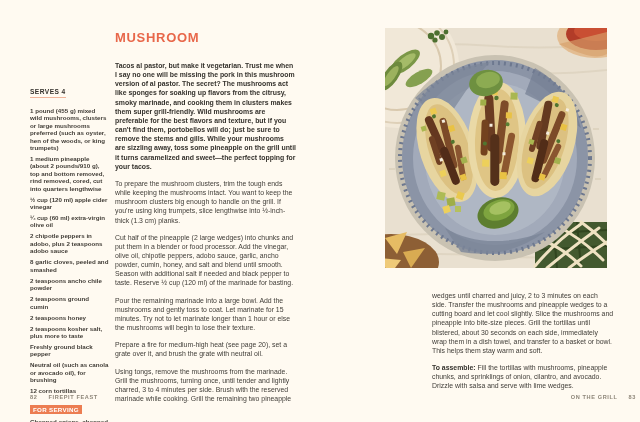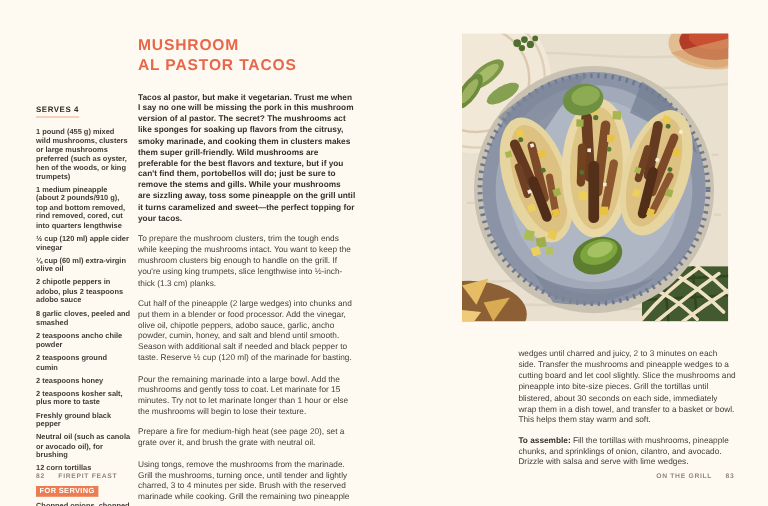--- a/index.html
+++ b/index.html
@@ -4,21 +4,21 @@
 <style>
   html,body{margin:0;padding:0;}
   body{
     width:640px;height:422px;
     background:#fffaf1;
     font-family:"Liberation Sans","DejaVu Sans",sans-serif;
     color:#3d3a35;
     overflow:hidden;
   }
   .spread{position:relative;width:640px;height:422px;background:#fffaf1;}
-  .page{position:absolute;top:0;height:422px;}
+  .page{position:absolute;top:0;height:422px;padding-left:24px;}
   .page-left{left:0;width:330px;}
   .page-right{left:330px;width:310px;}
 
   
   .sidebar{position:absolute;left:30px;top:80px;width:79px;}
   .serves{
     display:inline-block;
     font-size:6.6px;font-weight:800;letter-spacing:.45px;color:#33302b;
     border-bottom:1px solid #f0b49a;padding-bottom:2px;margin-bottom:9px;
   }
@@ -72,21 +72,20 @@
           <p class="ing">Neutral oil (such as canola or avocado oil), for brushing</p>
           <p class="ing">12 corn tortillas</p>
         </div>
       <div class="for-serving">FOR SERVING</div>
       <p class="serving-text">Chopped onions, chopped cilantro leaves, diced avocado, salsa, and lime wedges</p>
     </aside>
 
     <main class="main-col">
       <h1 class="title">
         <span>MUSHROOM</span>
-        <span>AL PASTOR TACOS</span>
       </h1>
       <p class="intro">Tacos al pastor, but make it vegetarian. Trust me when I say no one will be missing the pork in this mushroom version of al pastor. The secret? The mushrooms act like sponges for soaking up flavors from the citrusy, smoky marinade, and cooking them in clusters makes them super grill-friendly. Wild mushrooms are preferable for the best flavors and texture, but if you can't find them, portobellos will do; just be sure to remove the stems and gills. While your mushrooms are sizzling away, toss some pineapple on the grill until it turns caramelized and sweet—the perfect topping for your tacos.</p>
       <div>
           <p class="step">To prepare the mushroom clusters, trim the tough ends while keeping the mushrooms intact. You want to keep the mushroom clusters big enough to handle on the grill. If you're using king trumpets, slice lengthwise into ½-inch-thick (1.3 cm) planks.</p>
           <p class="step">Cut half of the pineapple (2 large wedges) into chunks and put them in a blender or food processor. Add the vinegar, olive oil, chipotle peppers, adobo sauce, garlic, ancho powder, cumin, honey, and salt and blend until smooth. Season with additional salt if needed and black pepper to taste. Reserve ½ cup (120 ml) of the marinade for basting.</p>
           <p class="step">Pour the remaining marinade into a large bowl. Add the mushrooms and gently toss to coat. Let marinate for 15 minutes. Try not to let marinate longer than 1 hour or else the mushrooms will begin to lose their texture.</p>
           <p class="step">Prepare a fire for medium-high heat (see page 20), set a grate over it, and brush the grate with neutral oil.</p>
           <p class="step">Using tongs, remove the mushrooms from the marinade. Grill the mushrooms, turning once, until tender and lightly charred, 3 to 4 minutes per side. Brush with the reserved marinade while cooking. Grill the remaining two pineapple</p>
         </div>
     </main>

